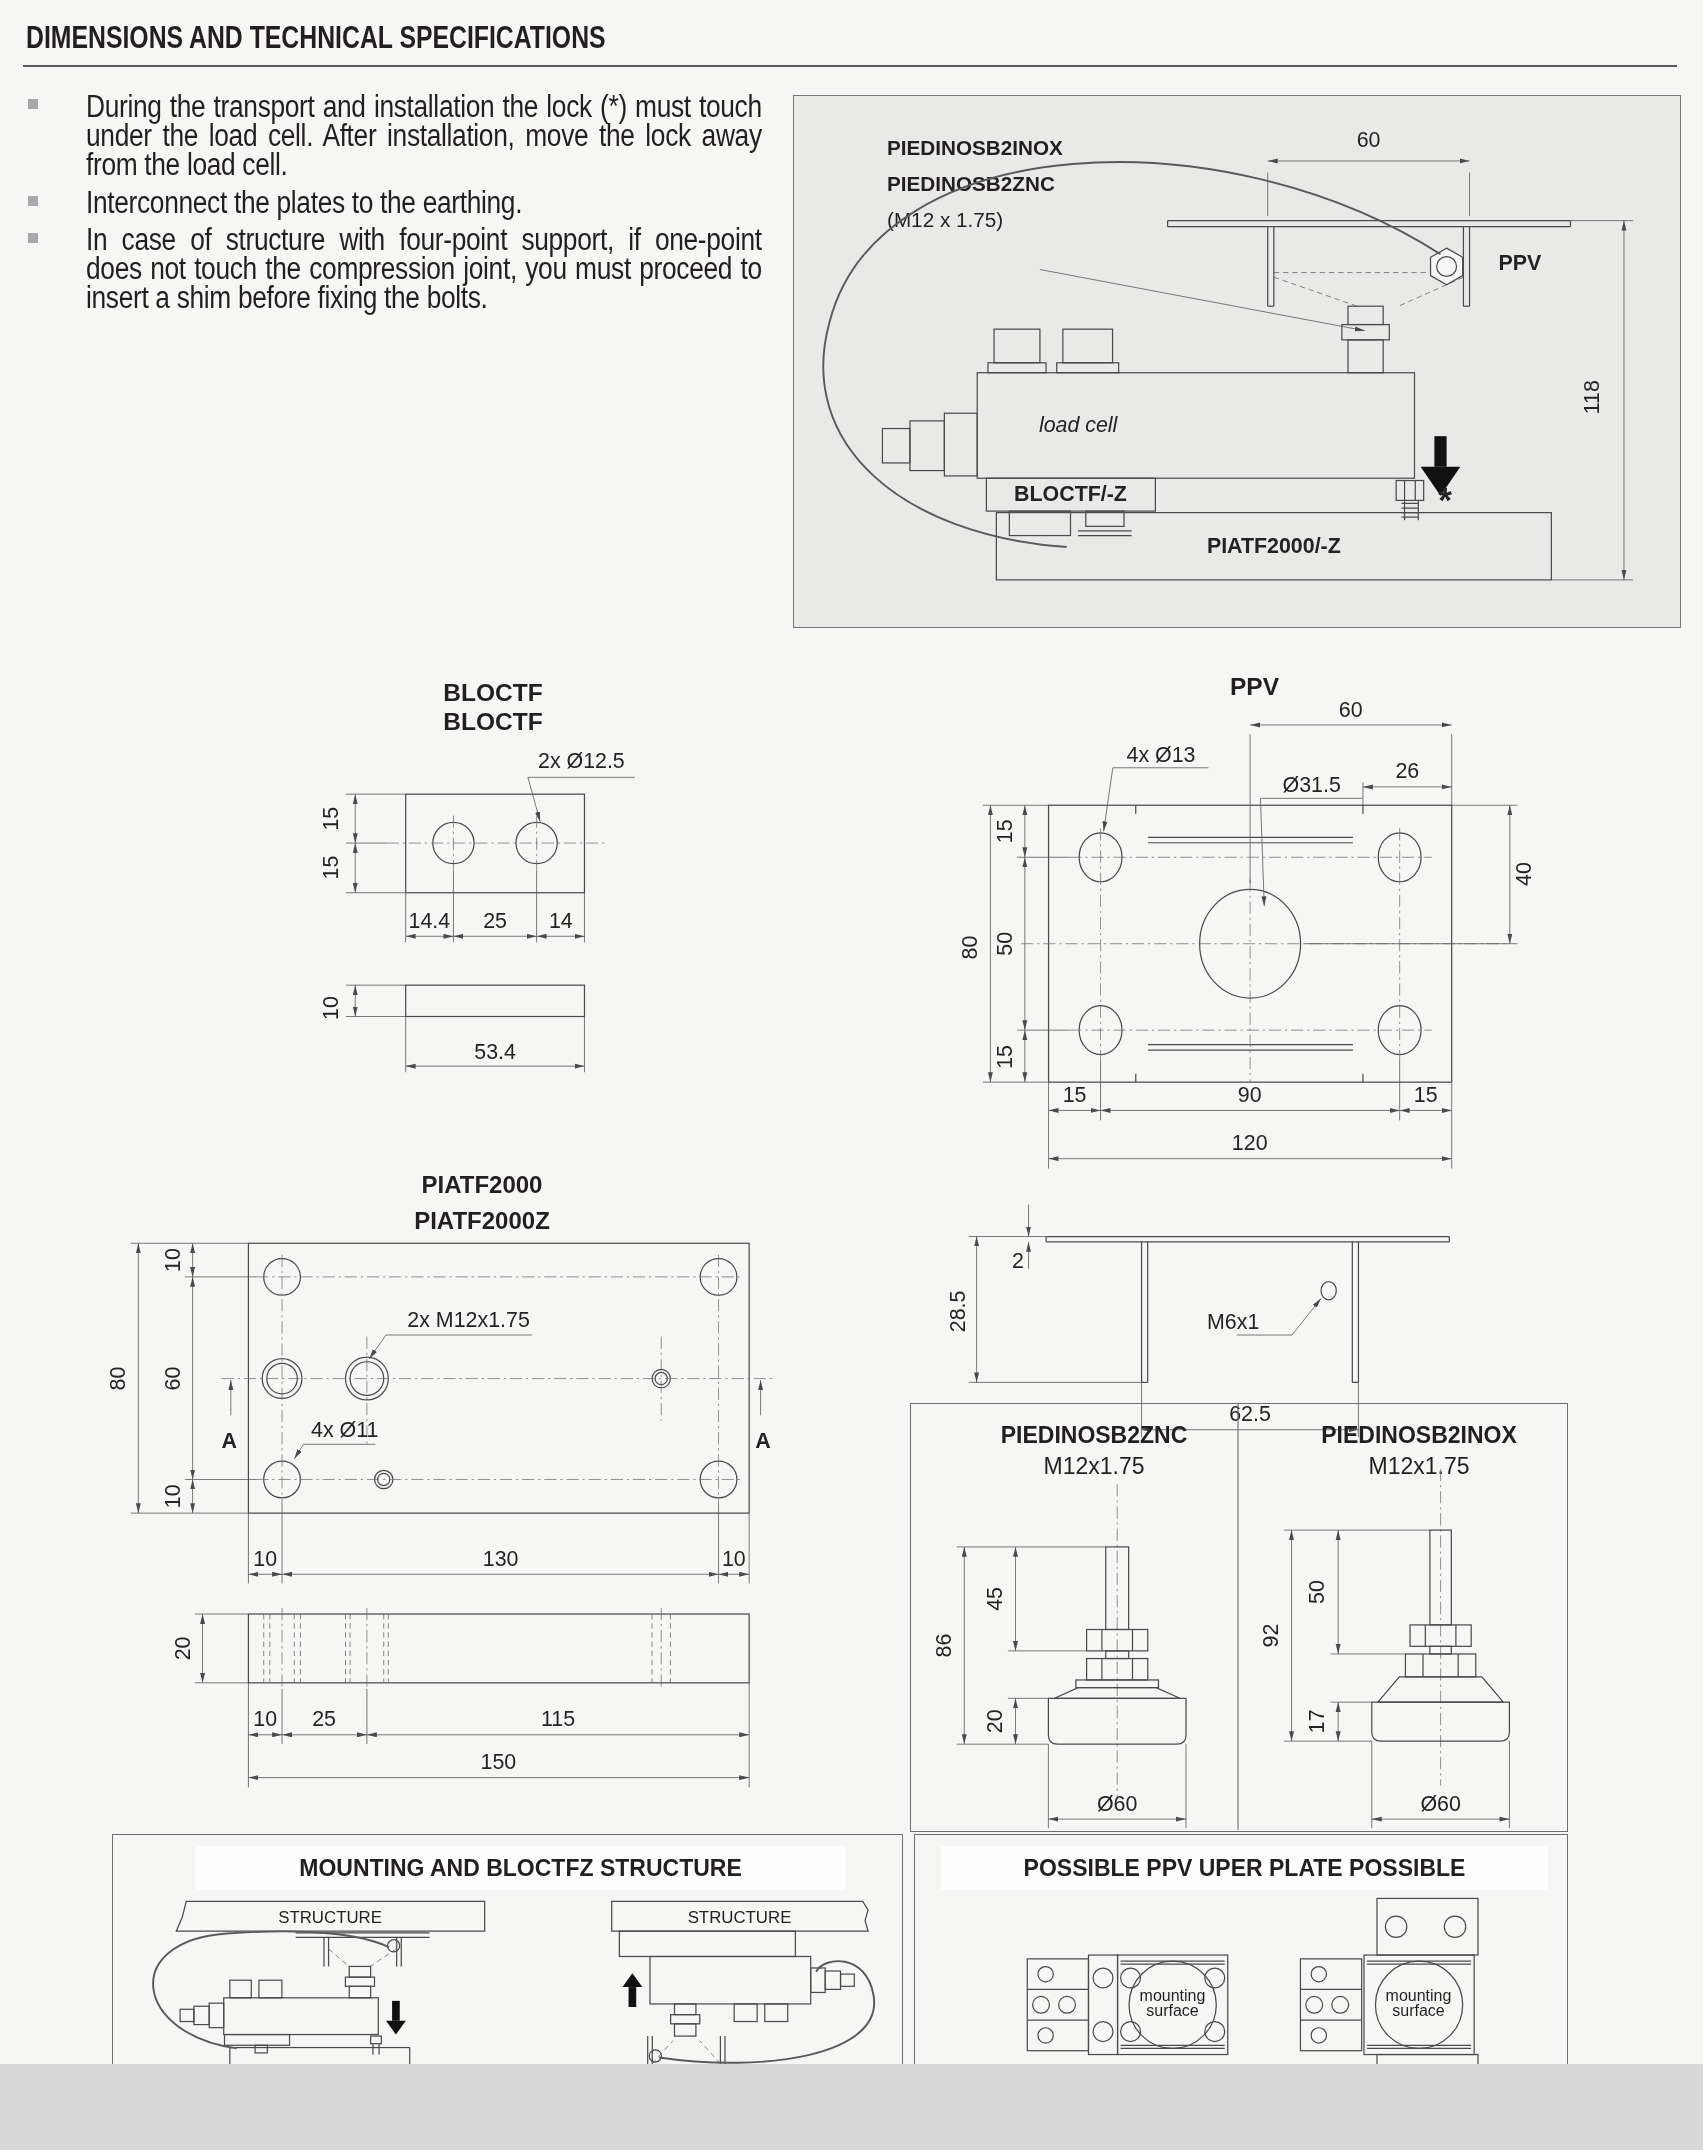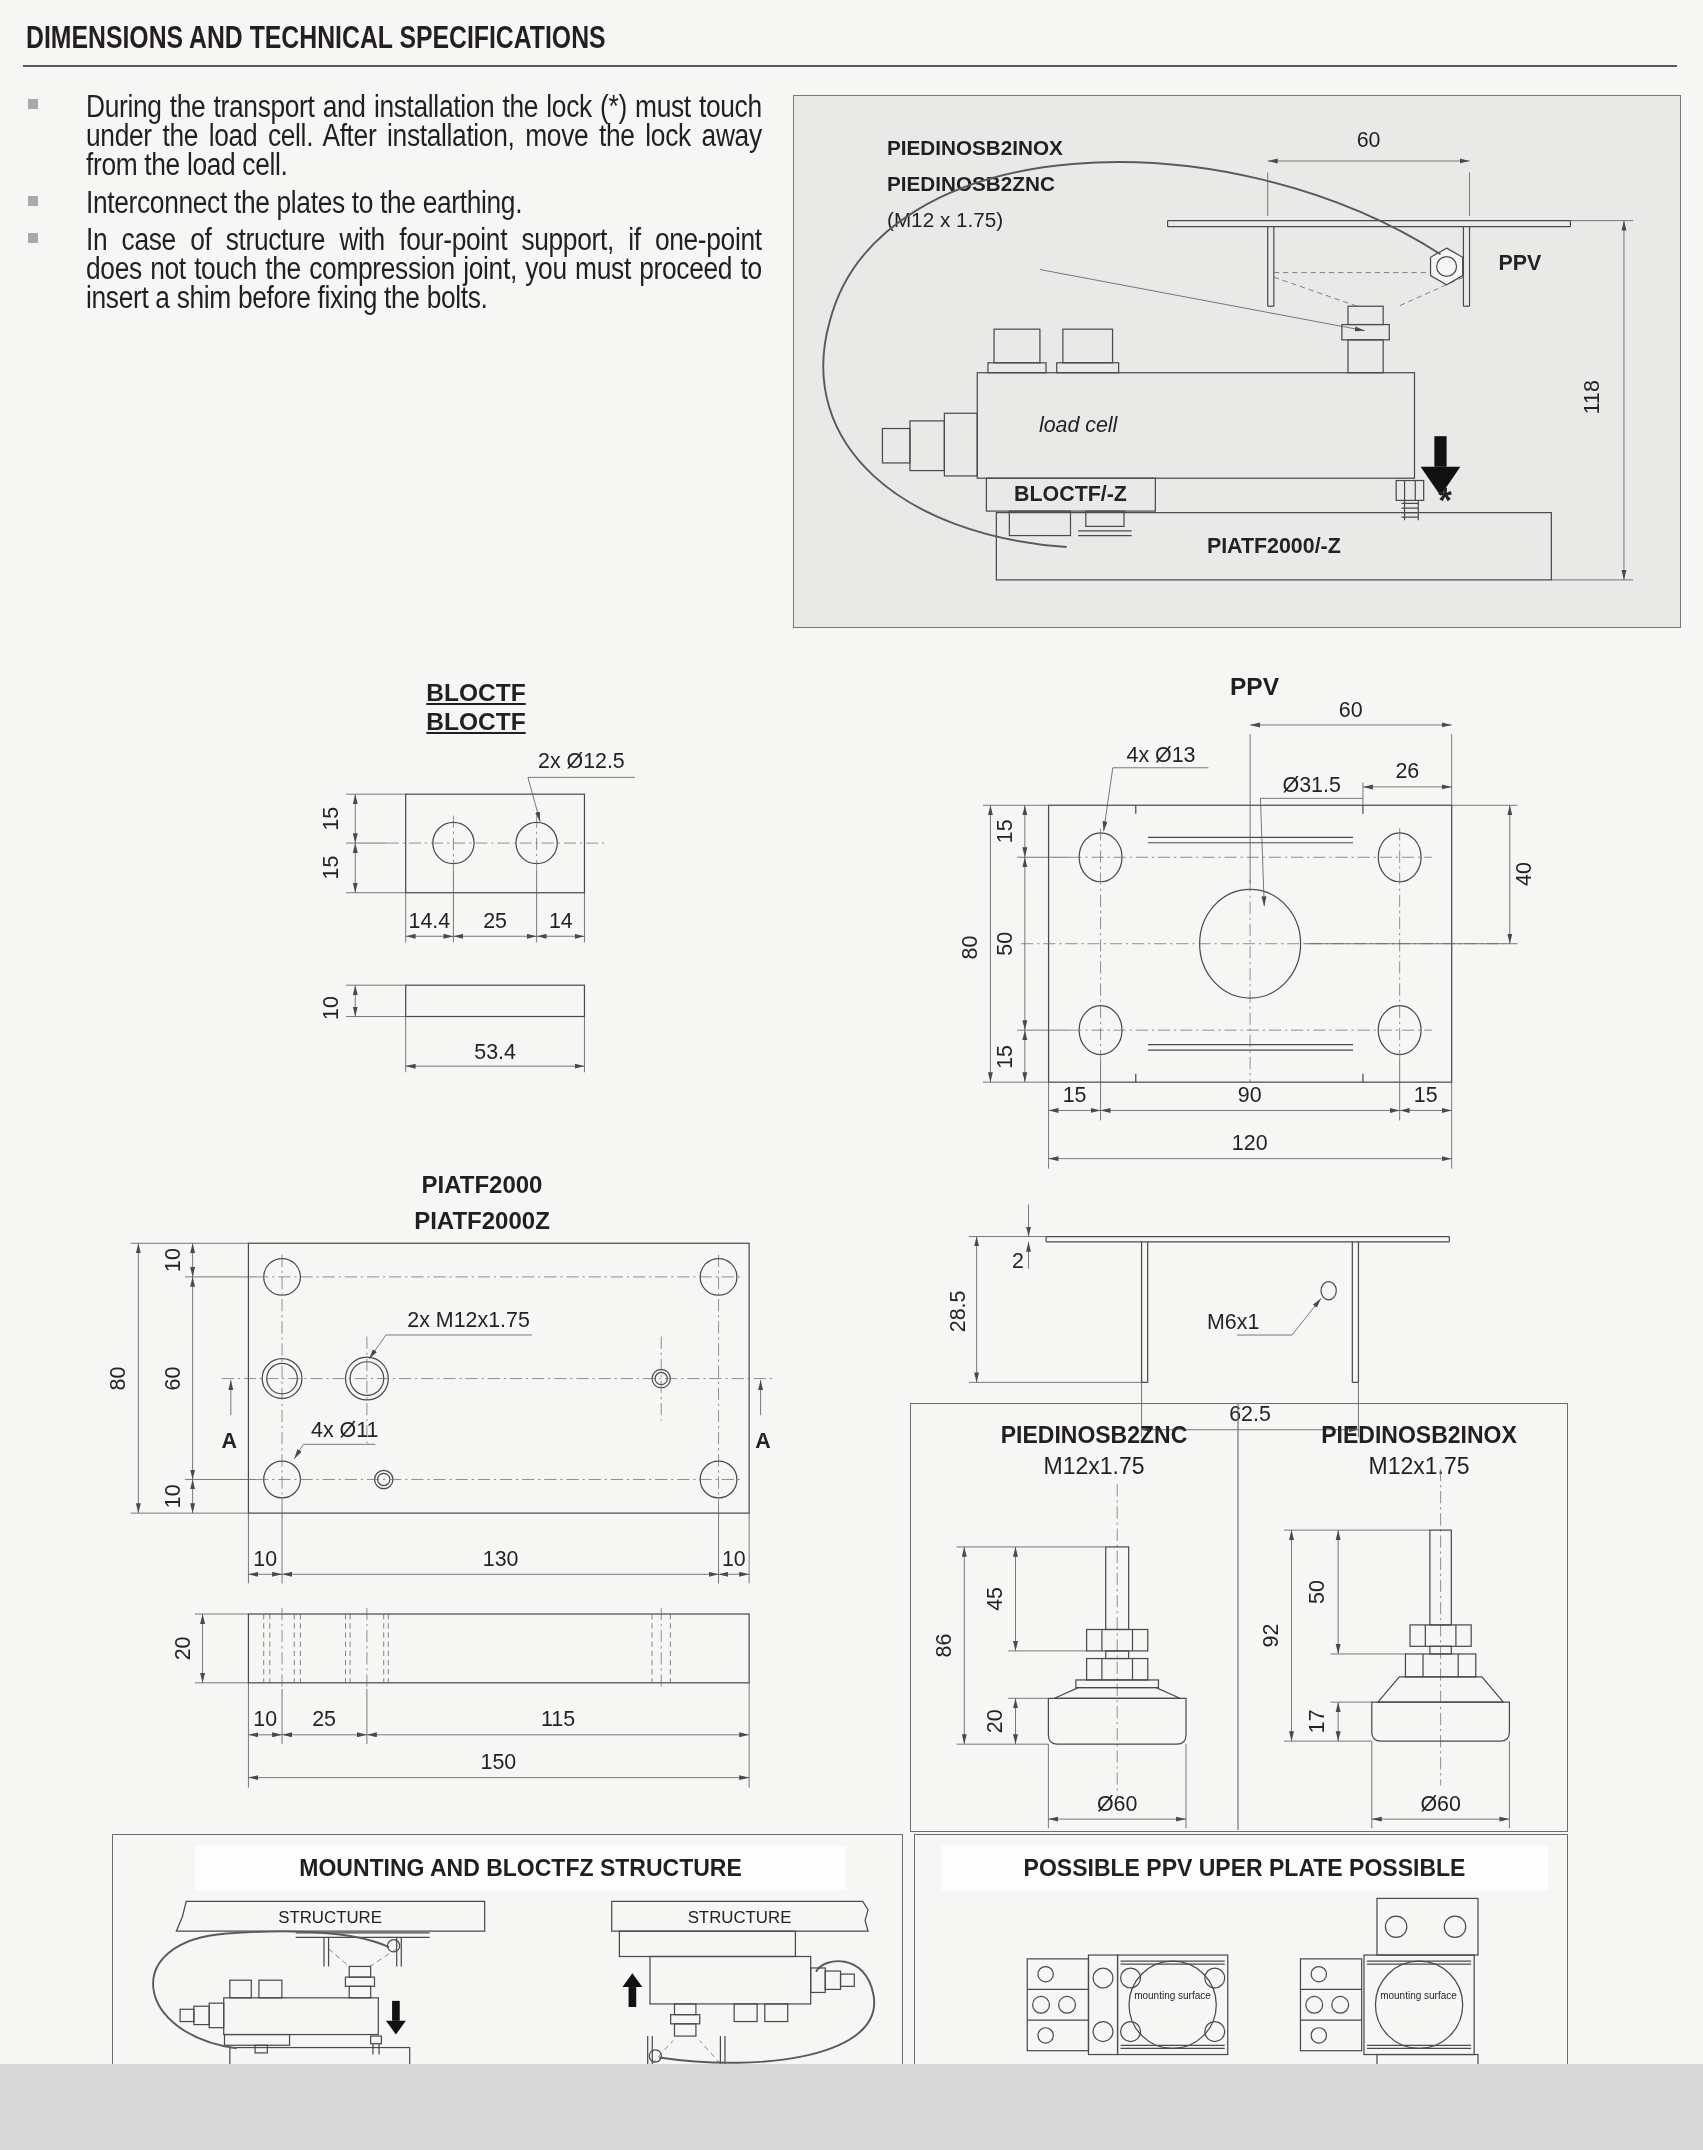--- a/index.html
+++ b/index.html
@@ -18,21 +18,21 @@
   .asm-lbl{font-size:20.7px;line-height:36px;}
   .asm-lbl .b{font-weight:bold;}
   
   .ftitle{font-size:24.5px;font-weight:bold;line-height:29px;text-align:center;}
   .ftitle2{font-size:24px;line-height:36px;text-align:center;font-weight:bold;}
   .panel{border:1.5px solid #6d6e71;}
   .feet-title{font-size:23px;line-height:31px;text-align:center;}
   .feet-title .b{font-weight:bold;}
   .band{background:#fdfdfd;font-size:23px;font-weight:bold;text-align:center;
         display:flex;align-items:center;justify-content:center;}
-  .msurf{font-size:10px;line-height:14.5px;text-align:center;}
+  .msurf{font-size:16px;line-height:14.5px;text-align:center;}
   
   svg{position:absolute;overflow:visible;}
   svg text{font-family:"Liberation Sans",sans-serif;font-size:28px;fill:#232323;}
   svg text.b{font-weight:bold;}
   svg text.i{font-style:italic;}
   svg text.st{font-size:22px;}
   svg text.big{font-size:46px;font-weight:bold;}
   .ol{stroke:#4a4a4c;stroke-width:1.6;fill:none;}
   .olf{stroke:#4a4a4c;stroke-width:1.6;fill:#f6f6f4;}
   .dim{stroke:#606062;stroke-width:1.1;fill:none;}
@@ -133,21 +133,21 @@
       <rect class="ol" x="383" y="544" width="50" height="20"></rect>
       <line class="ol" x1="373" y1="570" x2="443" y2="570"></line>
       <line class="ol" x1="373" y1="576" x2="443" y2="576"></line>
     </g>
     <text class="b" x="363" y="531" text-anchor="middle">BLOCTF/-Z</text>
     <rect class="ol" x="266" y="546" width="726" height="88"></rect>
     <text class="b" x="629" y="599" text-anchor="middle">PIATF2000/-Z</text>
     <path class="cab" d="M 847,208 C 563,26 113,46 48,296 C 3,456 143,576 358,591"></path>
   </svg>
 
-  <div class="abs ftitle" style="left:304px;top:678px;width:344px;text-decoration:underline;">
+  <div class="abs ftitle" style="left:321px;top:678px;width:344px;">
     <div>BLOCTF</div>
     <div>BLOCTF</div>
   </div>
   <svg style="left:291px;top:730px;" width="428" height="382" viewBox="0 0 560 500">
     <defs>
       <marker id="blo-m" viewBox="0 0 12 6" refX="12" refY="3" markerWidth="13" markerHeight="7" orient="auto-start-reverse" markerUnits="userSpaceOnUse">
           <path d="M0,0 L12,3 L0,6 Z" fill="#4a4a4c"></path>
         </marker>
     </defs>
     <g>

